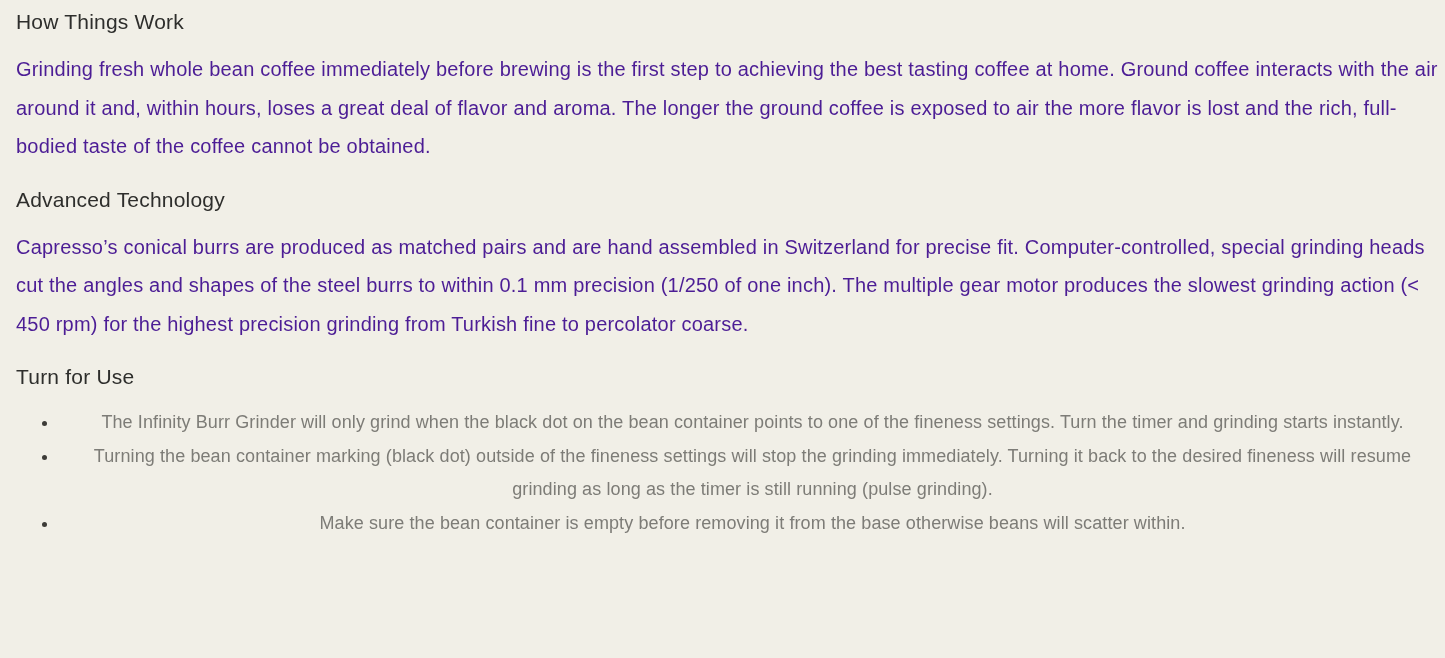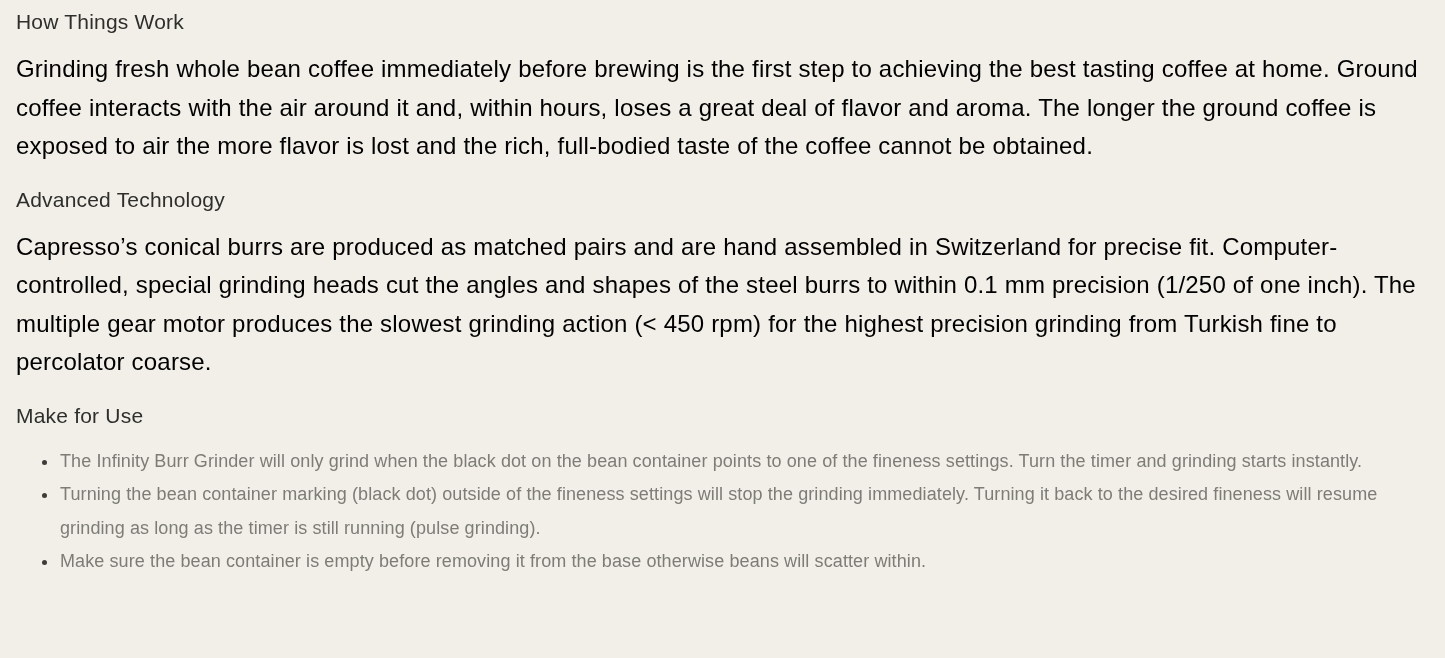--- a/index.html
+++ b/index.html
@@ -22,30 +22,31 @@
     line-height: 27px;
     font-weight: 400;
     color: #2e2e2c;
     letter-spacing: 0.2px;
   }
   .section + .section .section-heading {
     margin-top: 20px;
   }
   .section-paragraph {
     margin: 15px 0 0 0;
-    font-size: 24px;
+    font-size: 20px;
     line-height: 38.5px;
     font-weight: 300;
-    color: #000000;
+    color: #4c1d95;
     letter-spacing: 0.2px;
   }
   .tips-list {
     margin: 16px 0 0 0;
     padding: 0 0 0 42px;
     list-style: disc outside;
+    text-align: center;
   }
   .tips-list li {
     font-size: 18px;
     line-height: 33.5px;
     font-weight: 300;
     color: #7d7c77;
     letter-spacing: 0.1px;
     padding-left: 2px;
   }
   .tips-list li::marker {
@@ -62,21 +63,21 @@
     <h2 class="section-heading">How Things Work</h2>
     <p class="section-paragraph">Grinding fresh whole bean coffee immediately before brewing is the first step to achieving the best tasting coffee at home. Ground coffee interacts with the air around it and, within hours, loses a great deal of flavor and aroma. The longer the ground coffee is exposed to air the more flavor is lost and the rich, full-bodied taste of the coffee cannot be obtained.</p>
   </section>
 
   <section class="section">
     <h2 class="section-heading">Advanced Technology</h2>
     <p class="section-paragraph">Capresso’s conical burrs are produced as matched pairs and are hand assembled in Switzerland for precise fit. Computer-controlled, special grinding heads cut the angles and shapes of the steel burrs to within 0.1 mm precision (1/250 of one inch). The multiple gear motor produces the slowest grinding action (&lt; 450 rpm) for the highest precision grinding from Turkish fine to percolator coarse.</p>
   </section>
 
   <section class="section">
-    <h2 class="section-heading">Make for Use</h2>
+    <h2 class="section-heading">Turn for Use</h2>
     <ul class="tips-list">
       <li>The Infinity Burr Grinder will only grind when the black dot on the bean container points to one of the fineness settings. Turn the timer and grinding starts instantly.</li>
       <li>Turning the bean container marking (black dot) outside of the fineness settings will stop the grinding immediately. Turning it back to the desired fineness will resume grinding as long as the timer is still running (pulse grinding).</li>
       <li>Make sure the bean container is empty before removing it from the base otherwise beans will scatter within.</li>
     </ul>
   </section>
 
 </main>
 
 </body></html>

